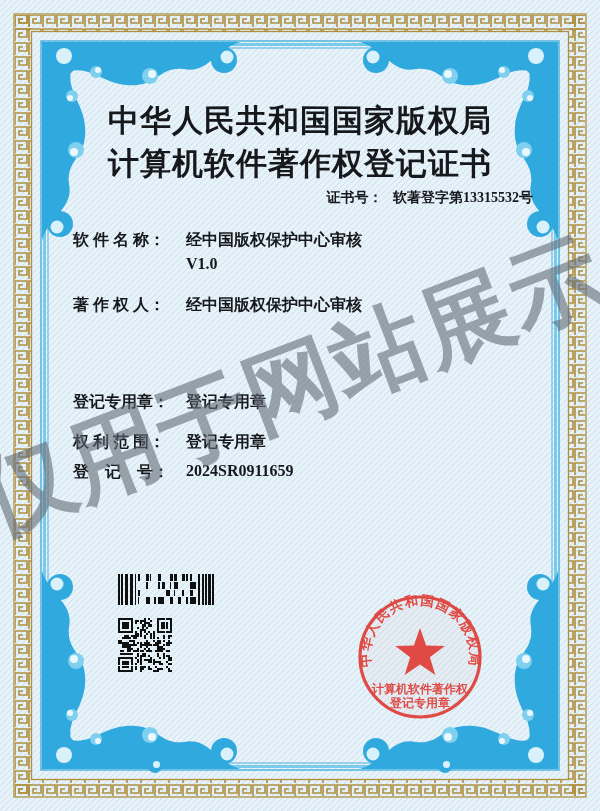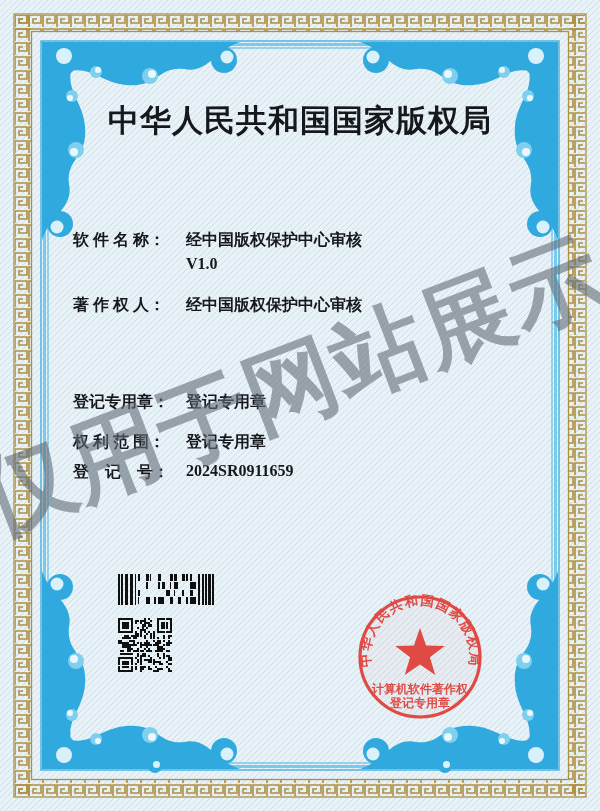--- a/index.html
+++ b/index.html
@@ -90,21 +90,27 @@
 
     <use href="#corner-orn"></use>
     <use href="#corner-orn" transform="translate(600,0) scale(-1,1)"></use>
     <use href="#corner-orn" transform="translate(0,811) scale(1,-1)"></use>
     <use href="#corner-orn" transform="translate(600,811) scale(-1,-1)"></use>
     <use href="#mid-orn" transform="translate(155,766)"></use>
     <use href="#mid-orn" transform="translate(445,766)"></use>
   </svg>
 
   <div class="abs title" style="top:100px">中华人民共和国国家版权局</div>
-
+  <div class="abs title" style="top:143px">计算机软件著作权登记证书</div>
+
+  <div class="abs" id="cert-no">
+    <span>证书号：</span>
+    <span>&nbsp;</span>
+    <span>软著登字第13315532号</span>
+  </div>
 
   <div class="abs row" style="top:230px">
     <span class="flabel">软 件 名 称：</span>
     <span class="fvalue">经中国版权保护中心审核</span>
   </div>
   <div class="abs row" style="top:255px">
     <span class="fvalue">V1.0</span>
   </div>
   <div class="abs row" style="top:295px">
     <span class="flabel">著 作 权 人：</span>

